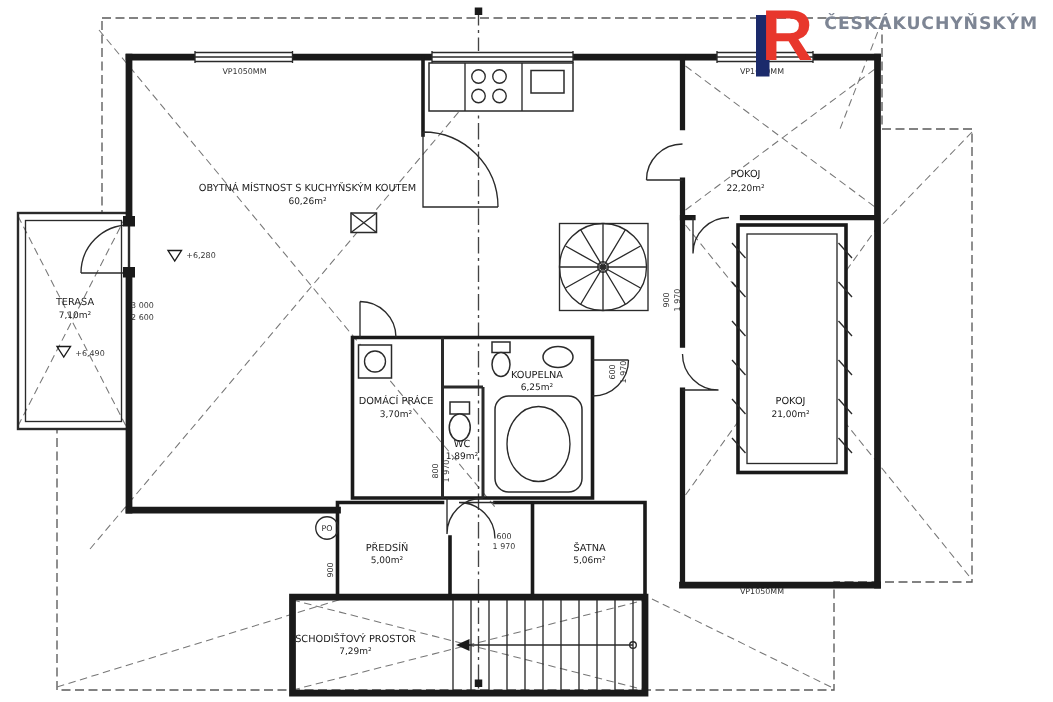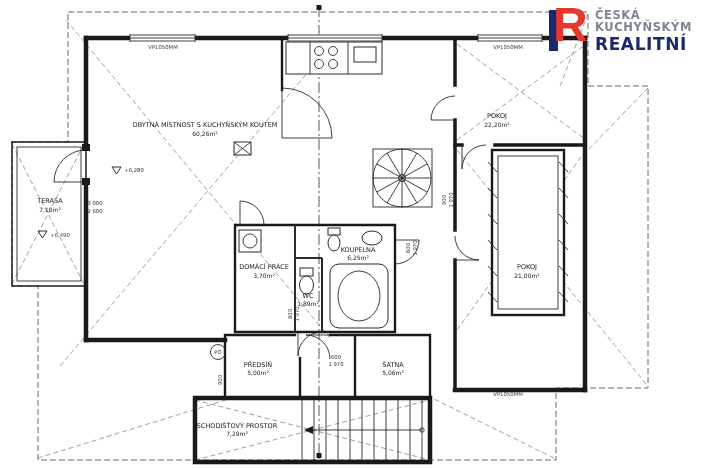--- a/index.html
+++ b/index.html
@@ -22,21 +22,21 @@
   .t{font:6.5px "DejaVu Sans",sans-serif;fill:#1a1a1a;text-anchor:middle}
   .ta{font:6px "DejaVu Sans",sans-serif;fill:#1a1a1a;text-anchor:middle}
   .ts{font:5.3px "DejaVu Sans",sans-serif;fill:#333;text-anchor:middle}
 
   
   .logo{position:absolute;top:8px;right:10px;display:flex;align-items:flex-start;gap:8px}
   .logo-mark{position:relative;width:38px;height:46px}
   .logo-bar{position:absolute;left:0;top:2px;width:9px;height:41px;background:#1b2a6b}
   .logo-r{position:absolute;left:4px;top:-7px;font-family:"Liberation Sans",sans-serif;
           font-size:48px;font-weight:bold;color:#e8372c;line-height:1}
-  .logo-text{display:flex;flex-direction:column;line-height:1.08;padding-top:1px}
+  .logo-text{display:flex;flex-direction:row;line-height:1.08;padding-top:1px}
   .lt-small{font-size:11.5px;font-weight:bold;color:#7d8594;letter-spacing:.6px}
   .lt-big{font-size:17px;font-weight:bold;color:#1b2a6b;letter-spacing:.6px;margin-top:1px}
 </style>
 </head>
 <body>
 
 <div class="stage">
 
 <svg width="702" height="468" viewBox="0 0 702 468">
 
@@ -244,17 +244,16 @@
 </svg>
 
   <div class="logo">
     <div class="logo-mark">
       <div class="logo-bar"></div>
       <div class="logo-r">R</div>
     </div>
     <div class="logo-text">
       <span class="lt-small">ČESKÁ</span>
       <span class="lt-small">KUCHYŇSKÝM</span>
-      <span class="lt-big">REALITNÍ</span>
     </div>
   </div>
 
 </div>
 
 </body></html>

